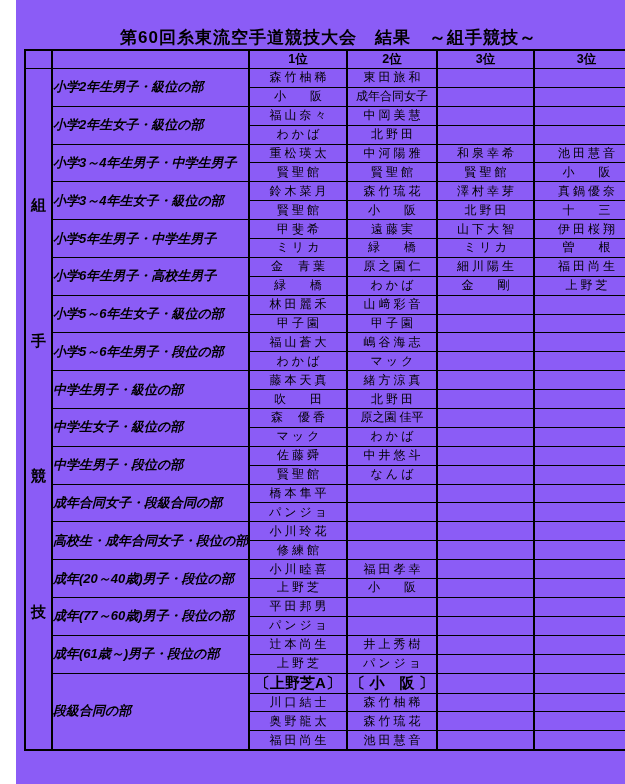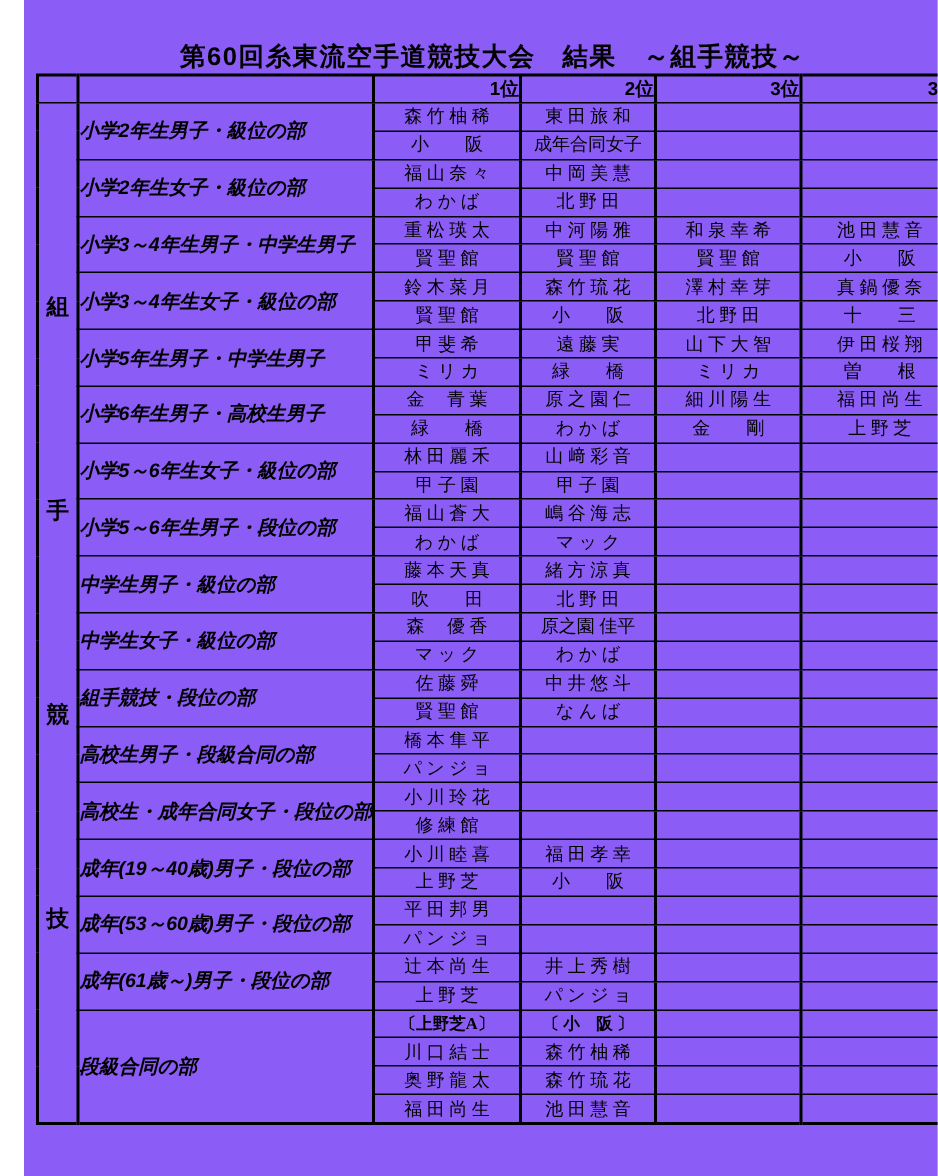--- a/index.html
+++ b/index.html
@@ -40,21 +40,21 @@
     border-left-width: 2px;
     border-right-width: 2px;
     padding: 0;
     overflow: hidden;
     white-space: nowrap;
   }
   tr.header-row td, tr.header-row th { height: 16px; border-bottom-width: 2px; }
   tr.header-row th {
     font-size: 12.5px;
     font-weight: bold;
-    text-align: right;
+    text-align: center;
     font-family: "Liberation Sans", sans-serif;
   }
   tr.row-top td { border-top-width: 2px; }
   tr.row-sub td { border-top-width: 1px; }
   tr.body-line td { height: 17.9px; }
   td.side-cell {
     vertical-align: middle;
     border-right-width: 2px;
   }
   .side-label {
@@ -75,23 +75,23 @@
     font-family: "Liberation Sans", sans-serif;
     font-style: italic;
   }
   td.val-cell {
     font-family: "Liberation Serif", serif;
     font-size: 12px;
     text-align: center;
     vertical-align: middle;
   }
   td.team-head {
-    font-family: Liberation Serif, serif;
-    font-weight: bold;
-    font-size: 11px;
+    font-family: Liberation Sans, sans-serif;
+    font-weight: bold;
+    font-size: 15px;
   }
 </style>
 </head>
 <body>
 
 <div id="page">
   <div id="title">第60回糸東流空手道競技大会　結果　～組手競技～</div>
 
   <table id="results">
     <colgroup>
@@ -245,34 +245,34 @@
           <td class="val-cell"></td>
           <td class="val-cell"></td>
         </tr>
         <tr class="body-line row-sub">
           <td class="val-cell">マ ッ ク</td>
           <td class="val-cell">わ か ば</td>
           <td class="val-cell"></td>
           <td class="val-cell"></td>
         </tr>
         <tr class="body-line row-top">
-          <td rowspan="2" class="cat-cell">組手競技・段位の部</td>
+          <td rowspan="2" class="cat-cell">中学生男子・段位の部</td>
           <td class="val-cell">佐 藤 舜</td>
           <td class="val-cell">中 井 悠 斗</td>
           <td class="val-cell"></td>
           <td class="val-cell"></td>
         </tr>
         <tr class="body-line row-sub">
           <td class="val-cell">賢 聖 館</td>
           <td class="val-cell">な ん ば</td>
           <td class="val-cell"></td>
           <td class="val-cell"></td>
         </tr>
         <tr class="body-line row-top">
-          <td rowspan="2" class="cat-cell">高校生男子・段級合同の部</td>
+          <td rowspan="2" class="cat-cell">成年合同女子・段級合同の部</td>
           <td class="val-cell">橋 本 隼 平</td>
           <td class="val-cell"></td>
           <td class="val-cell"></td>
           <td class="val-cell"></td>
         </tr>
         <tr class="body-line row-sub">
           <td class="val-cell">パ ン ジ ョ</td>
           <td class="val-cell"></td>
           <td class="val-cell"></td>
           <td class="val-cell"></td>
@@ -284,34 +284,34 @@
           <td class="val-cell"></td>
           <td class="val-cell"></td>
         </tr>
         <tr class="body-line row-sub">
           <td class="val-cell">修 練 館</td>
           <td class="val-cell"></td>
           <td class="val-cell"></td>
           <td class="val-cell"></td>
         </tr>
         <tr class="body-line row-top">
-          <td rowspan="2" class="cat-cell">成年(19～40歳)男子・段位の部</td>
+          <td rowspan="2" class="cat-cell">成年(20～40歳)男子・段位の部</td>
           <td class="val-cell">小 川 睦 喜</td>
           <td class="val-cell">福 田 孝 幸</td>
           <td class="val-cell"></td>
           <td class="val-cell"></td>
         </tr>
         <tr class="body-line row-sub">
           <td class="val-cell">上 野 芝</td>
           <td class="val-cell">小　　阪</td>
           <td class="val-cell"></td>
           <td class="val-cell"></td>
         </tr>
         <tr class="body-line row-top">
-          <td rowspan="2" class="cat-cell">成年(53～60歳)男子・段位の部</td>
+          <td rowspan="2" class="cat-cell">成年(77～60歳)男子・段位の部</td>
           <td class="val-cell">平 田 邦 男</td>
           <td class="val-cell"></td>
           <td class="val-cell"></td>
           <td class="val-cell"></td>
         </tr>
         <tr class="body-line row-sub">
           <td class="val-cell">パ ン ジ ョ</td>
           <td class="val-cell"></td>
           <td class="val-cell"></td>
           <td class="val-cell"></td>

